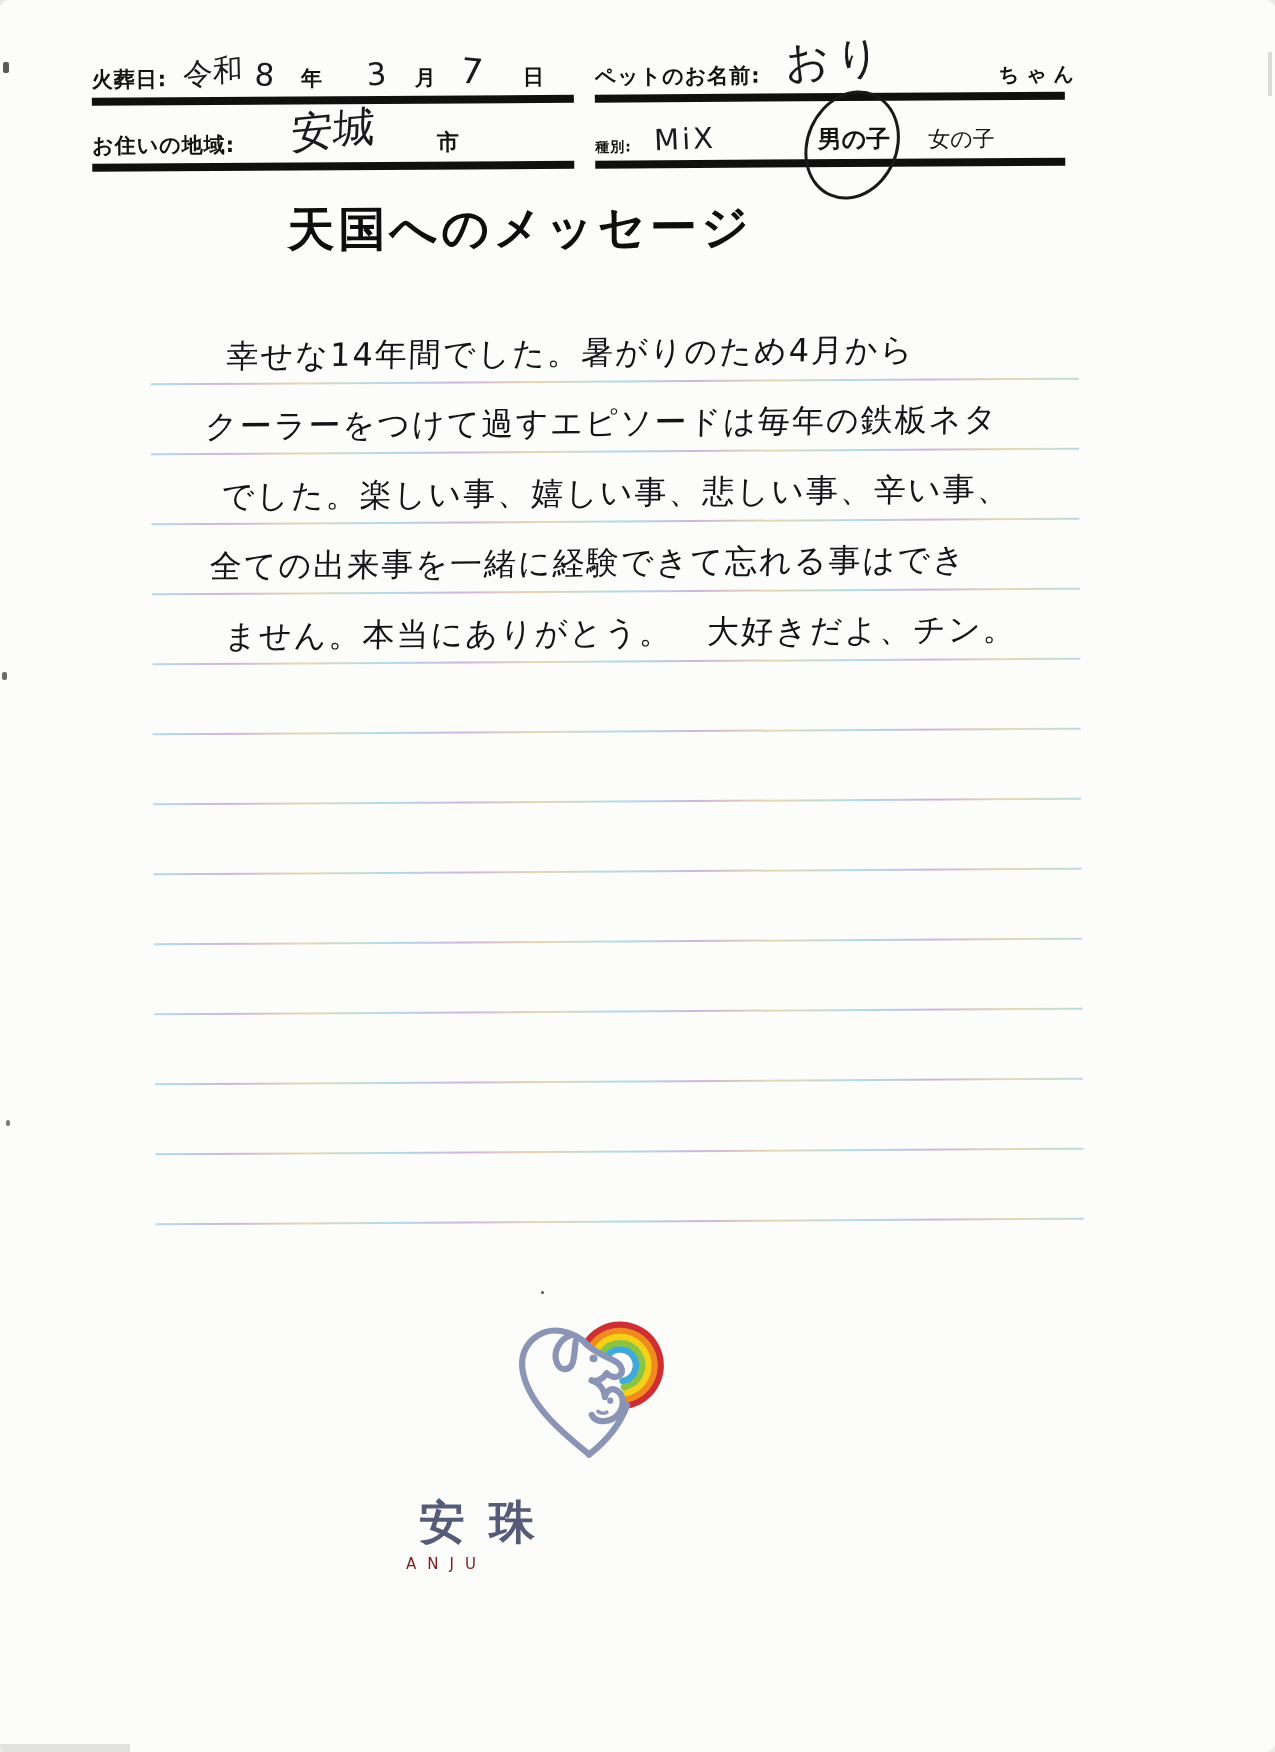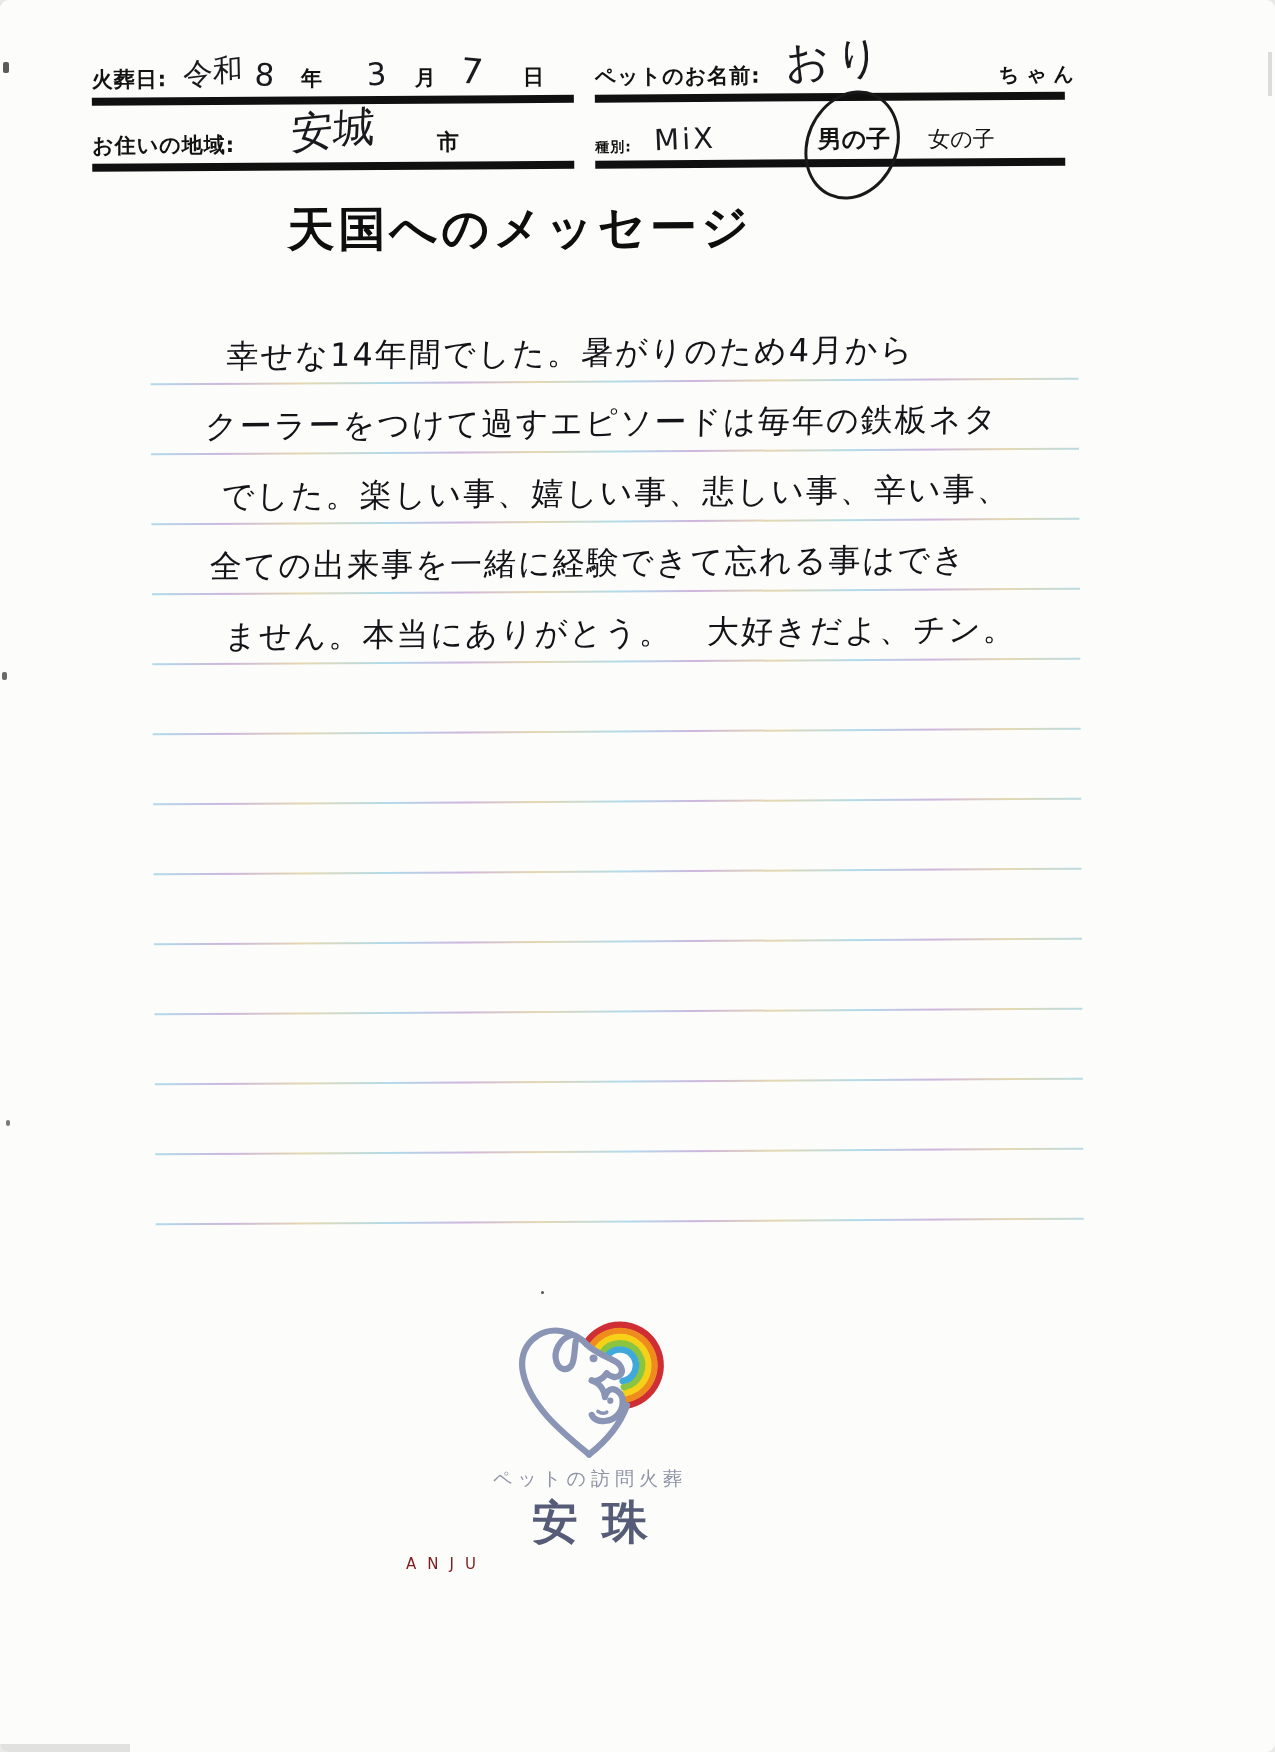--- a/index.html
+++ b/index.html
@@ -47,21 +47,21 @@
     opacity:.8;}
   .mline{font-size:32px;letter-spacing:2px;padding-bottom:7px;white-space:nowrap;
     color:#131318;transform:rotate(-0.2deg) skewX(-2deg);}
   .ind1{padding-left:76px;} .ind2{padding-left:54px;} .ind3{padding-left:70px;}
   .ind4{padding-left:58px;} .ind5{padding-left:72px;}
 
   
   .logo{position:absolute;left:497px;top:1316px;width:186px;height:150px;}
   .tagline{position:absolute;left:395px;top:1466px;width:390px;text-align:center;
     font-size:19px;letter-spacing:5px;color:#8d93a5;}
-  .brand{position:absolute;left:395px;top:1492px;width:390px;text-align:center;
+  .brand{position:absolute;left:395px;top:1492px;width:390px;
     font-size:46px;font-weight:600;letter-spacing:24px;padding-left:24px;box-sizing:border-box;
     color:#565c77;font-family:"DejaVu Serif","Liberation Serif",serif;}
   .roman{position:absolute;left:395px;top:1555px;width:390px;text-align:left;
     font-size:15px;letter-spacing:11px;padding-left:11px;box-sizing:border-box;color:#7f1d1d;}
 
   
   .speck{position:absolute;background:#5a5a5a;border-radius:2px;}
   .sp1{left:3px;top:62px;width:6px;height:11px;}
   .sp2{left:2px;top:672px;width:5px;height:8px;background:#6a6a6a;}
   .sp3{left:6px;top:1120px;width:4px;height:6px;background:#7a7a7a;}
@@ -153,21 +153,20 @@
       <path d="M 119 65 C 114 72 107 75 102 73"></path>
       <path d="M 102 73 C 110 76 116 83 117 92 C 118 86 122 82 127 83 C 134 85 138 92 137 99 C 136 110 128 118 117 119 C 110 120 104 117 102 112"></path>
       <path d="M 142 101 C 134 124 118 142 99 157"></path>
       <path d="M 78 22 C 66 26 58 40 62 52 C 65 61 74 63 79 56 C 83 50 82 38 84 28"></path>
       <path d="M 109 108 Q 114 112 119 109" stroke-width="4"></path>
     </g>
     <circle cx="104" cy="48" r="4.5" fill="#8a94b5"></circle>
     <circle cx="123" cy="96" r="3.5" fill="#8a94b5"></circle>
   </svg>
 
-  <div class="tagline">ペットの訪問火葬</div>
   <div class="brand">安珠</div>
   <div class="roman">ANJU</div>
 
   <div class="speck sp1"></div>
   <div class="speck sp2"></div>
   <div class="speck sp3"></div>
   <div class="speck sp4"></div>
   <div class="edge-smudge"></div>
   <div class="right-streak"></div>
 

